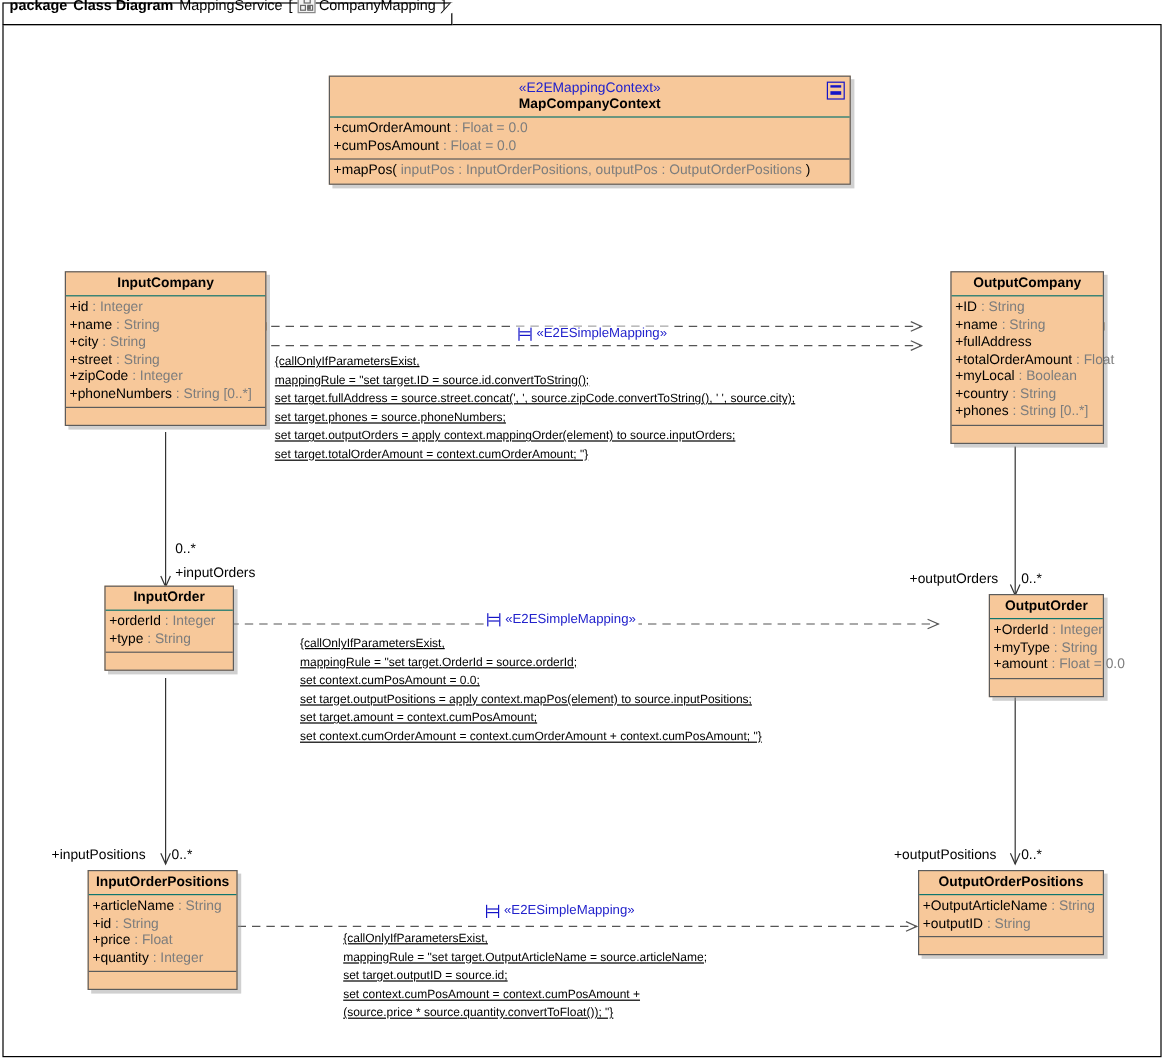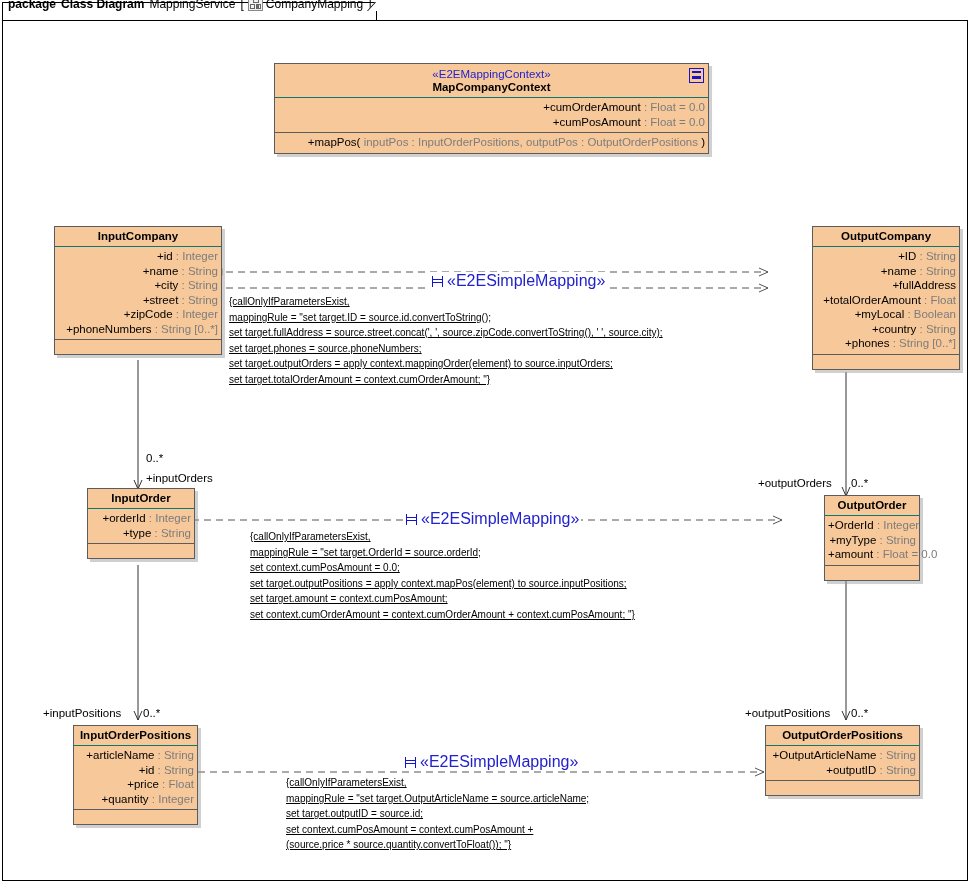--- a/index.html
+++ b/index.html
@@ -105,21 +105,20 @@
   .cls .stereo {
     display: block;
     color: #2222cc;
     font-weight: normal;
     font-size: 11.5px;
     line-height: 14px;
   }
   .cls .compart {
     border-bottom: 1px solid #5c5c5c;
     padding: 2px 3px 3px 3px;
-    text-align: right;
   }
   .cls .compart:last-child { border-bottom: none; }
   .cls .compart.empty { height: 14px; padding: 0; }
   .cls .row {
     line-height: 14.5px;
     white-space: nowrap;
   }
   .typ { color: #7d7d7d; }
   .val { color: #7d7d7d; }
 
@@ -156,21 +155,21 @@
     text-decoration: underline;
   }
   .note-text div { white-space: nowrap; }
 
   .dep-label {
     position: absolute;
     display: flex;
     align-items: center;
     background: #ffffff;
     padding: 0 2px;
-    font-size: 16px;
+    font-size: 11px;
     color: #2222cc;
     white-space: nowrap;
   }
   .dep-ico {
     width: 11px; height: 11px;
     border-left: 1.5px solid #1414c8;
     border-right: 1.5px solid #1414c8;
     position: relative;
     margin-right: 4px;
     box-sizing: border-box;
@@ -285,21 +284,21 @@
       <div class="row"><span>+</span><span>id</span><span class="typ"> : </span><span class="typ">Integer</span></div>
       <div class="row"><span>+</span><span>name</span><span class="typ"> : </span><span class="typ">String</span></div>
       <div class="row"><span>+</span><span>city</span><span class="typ"> : </span><span class="typ">String</span></div>
       <div class="row"><span>+</span><span>street</span><span class="typ"> : </span><span class="typ">String</span></div>
       <div class="row"><span>+</span><span>zipCode</span><span class="typ"> : </span><span class="typ">Integer</span></div>
       <div class="row"><span>+</span><span>phoneNumbers</span><span class="typ"> : </span><span class="typ">String [0..*]</span></div>
     </div>
     <div class="compart empty"></div>
   </div>
 
-  <div class="cls" style="left:812px; top:226px; width:148px;">
+  <div class="cls" style="left:792px; top:226px; width:128px;">
     <div class="hdr">
       <span>OutputCompany</span>
     </div>
     <div class="compart">
       <div class="row"><span>+</span><span>ID</span><span class="typ"> : </span><span class="typ">String</span></div>
       <div class="row"><span>+</span><span>name</span><span class="typ"> : </span><span class="typ">String</span></div>
       <div class="row"><span>+</span><span>fullAddress</span><span class="typ"></span><span class="typ"></span></div>
       <div class="row"><span>+</span><span>totalOrderAmount</span><span class="typ"> : </span><span class="typ">Float</span></div>
       <div class="row"><span>+</span><span>myLocal</span><span class="typ"> : </span><span class="typ">Boolean</span></div>
       <div class="row"><span>+</span><span>country</span><span class="typ"> : </span><span class="typ">String</span></div>

